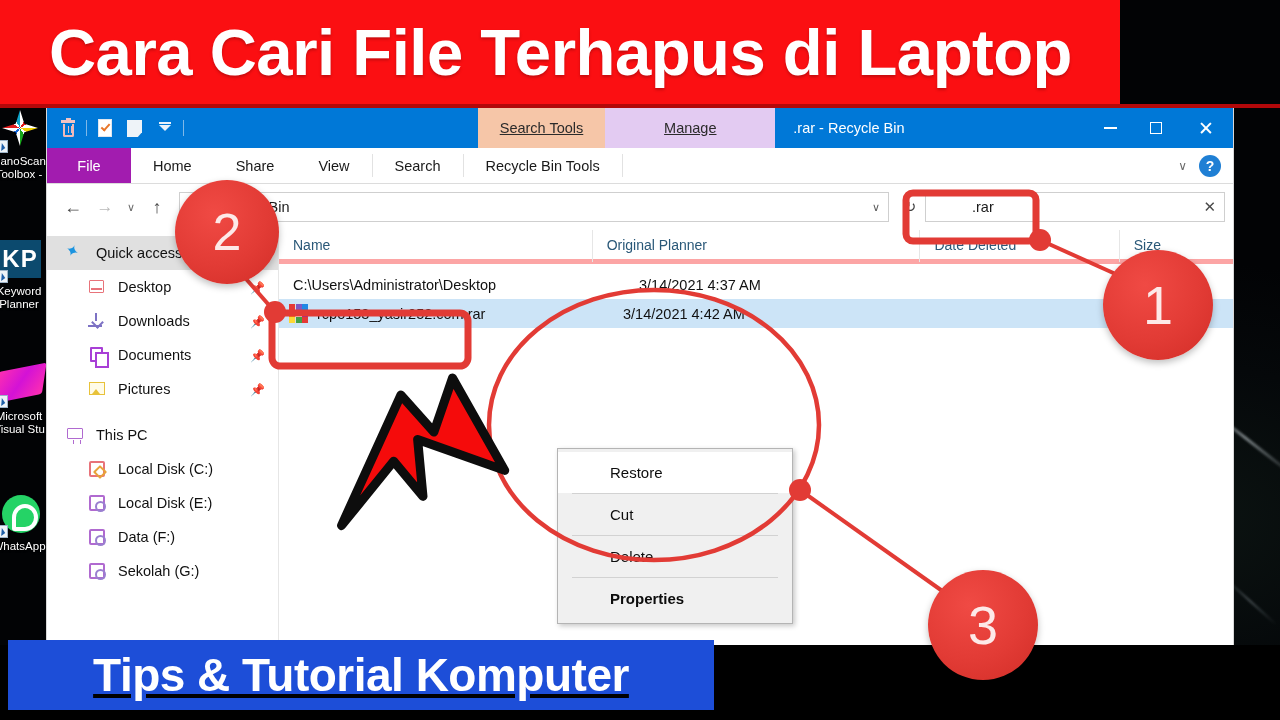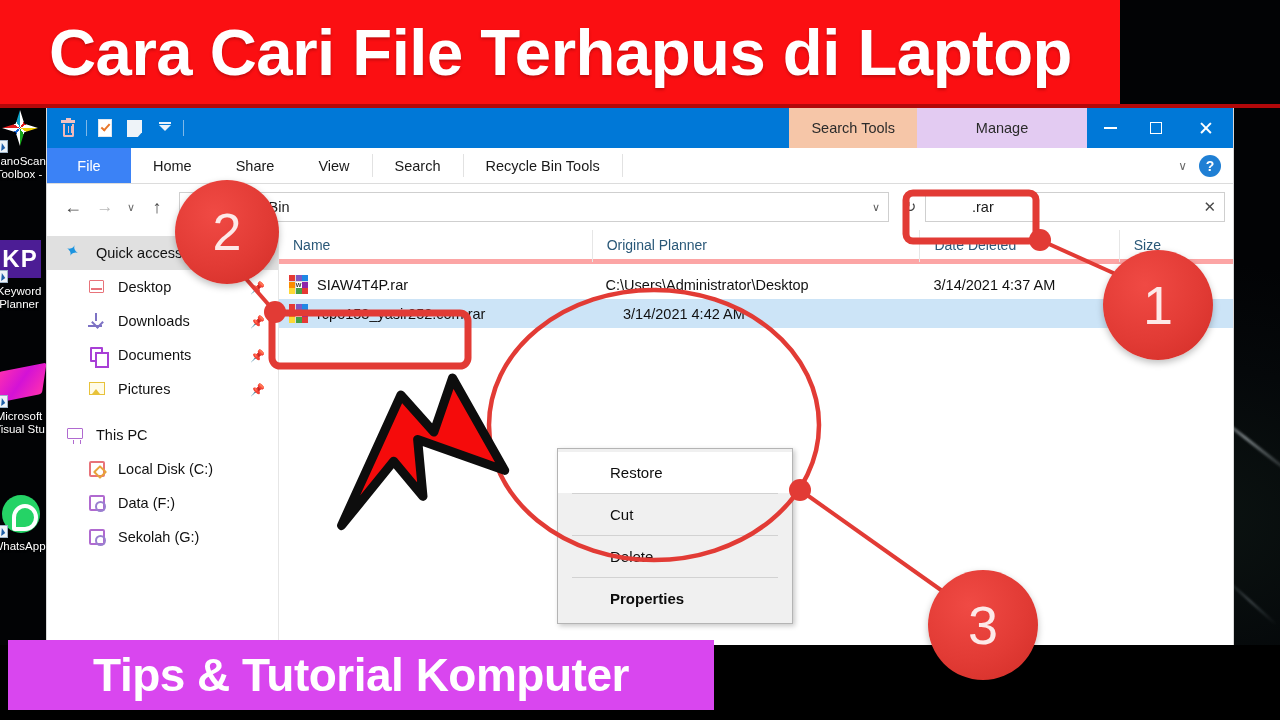--- a/index.html
+++ b/index.html
@@ -58,21 +58,21 @@
         #ffffff 60deg 90deg, #f0d000 90deg 120deg,
         #ffffff 120deg 150deg, #17a81a 150deg 180deg,
         #ffffff 180deg 210deg, #1464d4 210deg 240deg,
         #ffffff 240deg 270deg, #e31d1d 270deg 300deg,
         #ffffff 300deg 330deg, #0fa3c8 330deg 360deg);
     clip-path:polygon(50% 0,62% 38%,100% 50%,62% 62%,50% 100%,38% 62%,0 50%,38% 38%);
   }
   
   #ico-kp .p {
     position:absolute; left:6px; top:2px; width:42px; height:38px;
-    background:#4c1d95; color:#fff; font-weight:bold; font-size:24px;
+    background:#0c4a6e; color:#fff; font-weight:bold; font-size:24px;
     line-height:38px; text-align:center; letter-spacing:1px;
   }
   
   #ico-vs .p {
     position:absolute; left:4px; top:4px; width:46px; height:32px;
     background:linear-gradient(120deg,#ff2fb0 0%, #d312d6 50%, #ff2fb0 100%);
     transform:skewX(-20deg) rotate(-12deg); border-radius:3px;
   }
   
   #ico-wa .p {
@@ -146,21 +146,21 @@
     position:absolute; left:6px; top:9px; width:0; height:0;
     border-left:6px solid transparent; border-right:6px solid transparent;
     border-top:6px solid #eaf2fa;
   }
   #qat-more .bar {
     position:absolute; left:6px; top:6px; width:12px; height:2px; background:#eaf2fa;
   }
 
   .ctx-tab {
     height:40px; display:flex; align-items:center; justify-content:center;
-    font-size:14.5px; color:#2b2b2b; padding:12px 22px;
+    font-size:14.5px; color:#2b2b2b; padding:12px 22px;text-decoration:underline;
   }
   #tab-searchtools { background:#f6c6a8; min-width:118px; }
   #tab-manage { background:#e3cbf2; min-width:170px; }
 
   #wintitle {
     color:#fff; font-size:14.5px; padding-left:18px; flex:1; white-space:nowrap;
   }
   #wincontrols { display:flex; height:40px; }
   .wc {
     width:46px; height:40px; display:flex; align-items:center; justify-content:center;
@@ -171,21 +171,21 @@
   .wc-close { font-size:19px; font-weight:300; width:54px; }
 
   
   #ribbon {
     height:36px; background:#fff; display:flex; align-items:stretch;
     border-bottom:1px solid #dcdcdc; position:relative;
   }
   .rtab {
     display:flex; align-items:center; padding:0 22px; font-size:14.5px; color:#1a1a1a;justify-content:center;
   }
-  #rtab-file { background:#3b82f6; color:#fff; min-width:84px; justify-content:center; }
+  #rtab-file { background:#a21caf; color:#fff; min-width:84px; justify-content:center; }
   .rtab-sep { width:1px; background:#e2e2e2; margin:6px 0; }
   #ribbon-right { margin-left:auto; display:flex; align-items:center; padding-right:12px; gap:12px; }
   #ribbon-chevron { color:#6b6b6b; font-size:12px; }
   #ribbon-help {
     width:22px; height:22px; border-radius:50%; background:#1f7fd4; color:#fff;
     font-size:14px; font-weight:bold; display:flex; align-items:center; justify-content:center;
   }
 
   
   #addrrow {
@@ -325,21 +325,21 @@
     color:#fde9e8; font-size:54px; font-weight:normal;
     font-family:"Liberation Sans", sans-serif;
   }
   #marker1 { left:1103px; top:250px; width:110px; height:110px; }
   #marker2 { left:175px; top:180px; width:104px; height:104px; font-size:52px; }
   #marker3 { left:928px; top:570px; width:110px; height:110px; }
 
   
   #botbanner {
     position:absolute; left:8px; top:640px; width:706px; height:70px;
-    background:#d946ef; display:flex; align-items:center; justify-content:center; z-index:45;
+    background:#1d4ed8; display:flex; align-items:center; justify-content:center; z-index:45;text-decoration:underline;
   }
   #botbanner .txt {
     color:#fff; font-family:"Liberation Sans", sans-serif; font-weight:bold;
     font-size:46px; line-height:46px; letter-spacing:-0.5px; white-space:nowrap;
   }
   #blackstrip {
     position:absolute; left:0; top:645px; width:1280px; height:75px; background:#000; z-index:20;
   }
   #redline-top { position:absolute; left:0; top:104px; width:1280px; height:4px; background:#b2080a; z-index:41; }
 </style>
@@ -413,20 +413,21 @@
 
     <div style="flex:1"></div>
 
     <div class="ctx-tab" id="tab-searchtools">
       <span>Search Tools</span>
     </div>
     <div class="ctx-tab" id="tab-manage">
       <span>Manage</span>
     </div>
 
+    <div id="wintitle">.rar - Recycle Bin</div>
 
     <div id="wincontrols">
       <div class="wc wc-min">
           <i></i>
         </div>
       <div class="wc wc-max">
           <i></i>
         </div>
       <div class="wc wc-close">✕</div>
     </div>
@@ -525,20 +526,26 @@
         <span class="ni-icon">
             <i class="ic-pc"></i>
           </span>
         <span>This PC</span>
       </div>
       <div class="nav-item child">
         <span class="ni-icon">
             <i class="ic-drive c"></i>
           </span>
         <span>Local Disk (C:)</span>
+      </div>
+      <div class="nav-item child">
+        <span class="ni-icon">
+            <i class="ic-drive"></i>
+          </span>
+        <span>Local Disk (E:)</span>
       </div>
       <div class="nav-item child">
         <span class="ni-icon">
             <i class="ic-drive"></i>
           </span>
         <span>Data (F:)</span>
       </div>
       <div class="nav-item child">
         <span class="ni-icon">
             <i class="ic-drive"></i>
@@ -560,24 +567,20 @@
           <span>Date Deleted</span>
         </div>
         <div class="col c-size">
           <span>Size</span>
         </div>
       </div>
 
       <div style="height:6px"></div>
 
       <div class="row">
-        <div class="cell c-name">
-          <span class="rar"></span>
-          <span>SIAW4T4P.rar</span>
-        </div>
         <div class="cell c-loc">C:\Users\Administrator\Desktop</div>
         <div class="cell c-date">3/14/2021 4:37 AM</div>
         <div class="cell c-size"></div>
       </div>
 
       <div class="row selected">
         <div class="cell c-name">
           <span class="rar"></span>
           <span>rcpo153_yasir252.com.rar</span>
         </div>

